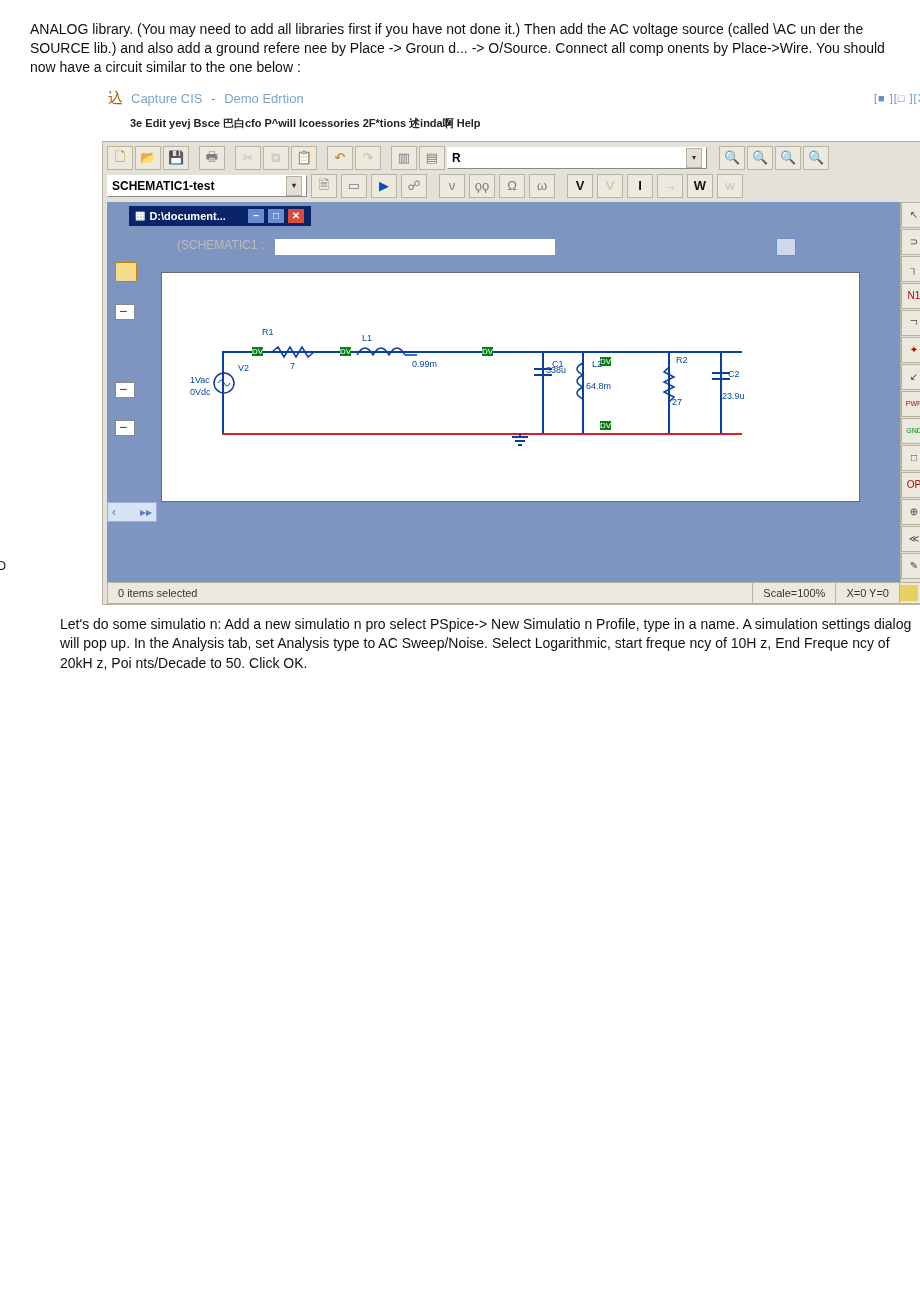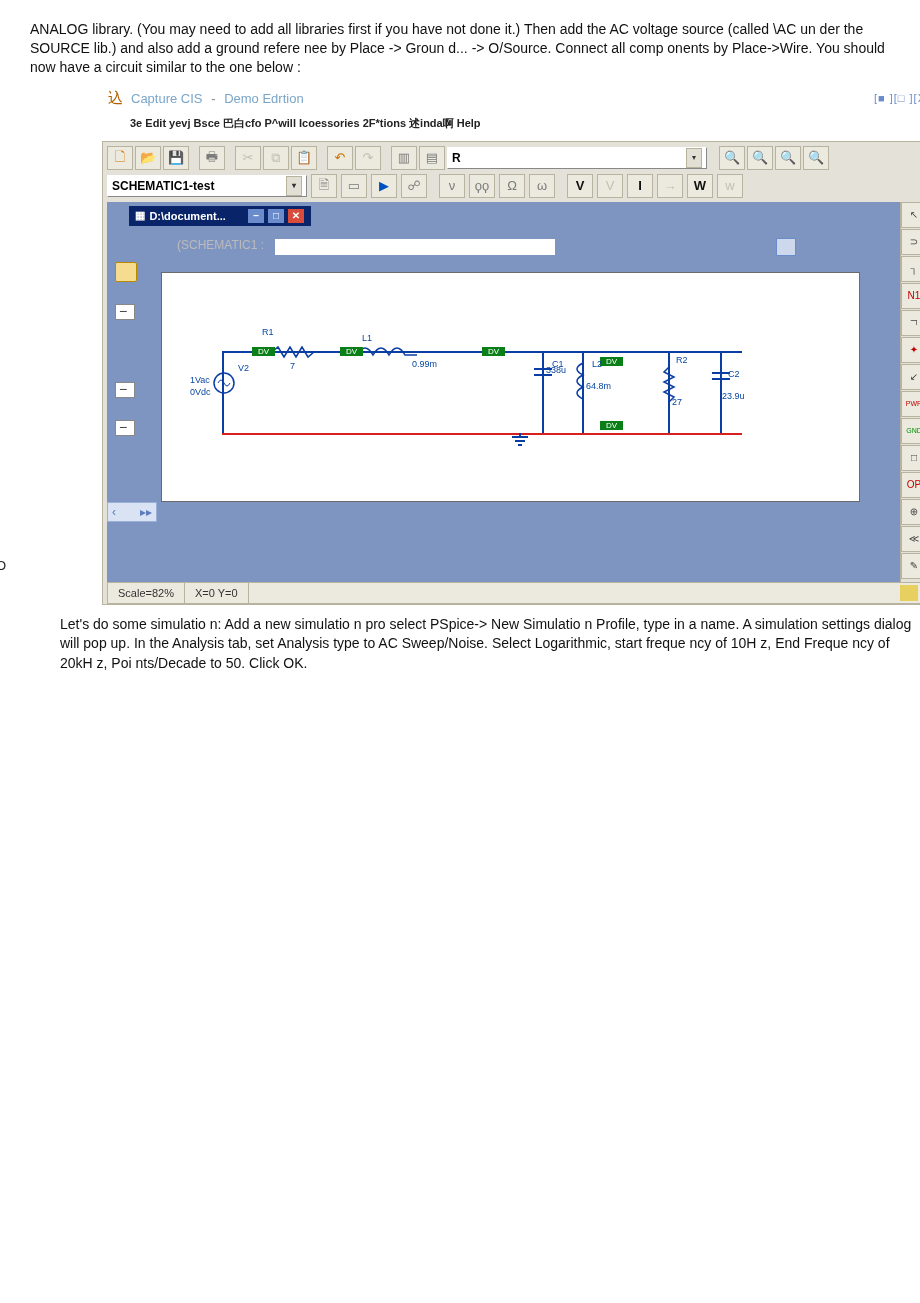--- a/index.html
+++ b/index.html
@@ -39,21 +39,21 @@
   .schem-tab .mini{width:18px;height:16px;background:#cdd8ec;border:1px solid #6b8ccc;margin-left:220px}
   .side-icons{position:absolute;left:8px;top:60px;display:flex;flex-direction:column;gap:22px}
   .side-icons .ficon{width:20px;height:18px;background:#f6dc8f;border:1px solid #b88800;border-radius:2px}
   .side-icons .tick{width:18px;height:14px;border:1px solid #888;background:#fff;position:relative}
   .side-icons .tick::after{content:"−";position:absolute;left:3px;top:-2px;color:#444}
   .grid-canvas{position:absolute;left:54px;top:70px;right:40px;bottom:80px;background:#fff;border:1px solid #6b6b6b}
   .grid-canvas::before{content:"";position:absolute;inset:8px;background-image:radial-gradient(#c8c8c8 0.5px,transparent 0.5px);background-size:12px 12px}
   .circuit{position:absolute;inset:0;font-size:9px;color:#0846a3}
   .comp{position:absolute;font-family:Verdana,Arial,sans-serif}
   .wire{position:absolute;background:#0a3ea5}
-  .node-lbl{position:absolute;background:#0a7f17;color:#fff;font-size:8px;padding:0 6px}
+  .node-lbl{position:absolute;background:#0a7f17;color:#fff;font-size:8px;padding:0 0}
   .gnd{position:absolute;color:#0a3ea5}
   .statusbar{display:flex;align-items:center;background:#eceade;border:1px solid #b7b39e;height:20px;font-size:11px;color:#333}
   .statusbar .cell{padding:0 10px;border-right:1px solid #b7b39e;height:100%;display:flex;align-items:center}
   .statusbar .grow{flex:1}
   .footer-icons{width:26px;display:flex;gap:2px;margin-left:auto}
   .footer-icons span{width:18px;height:16px}
   .scrollbar-h{position:absolute;left:0;bottom:60px;width:48px;height:18px;background:#d9e3f3;border:1px solid #9bb0d6;display:flex;align-items:center;color:#5b7bbd;font-size:12px}
   .below-text{margin:10px 0 0 30px;max-width:880px;line-height:1.4}
   .margin-o{position:absolute;left:-4px;top:558px;font-size:13px;color:#222}
   svg{overflow:visible}
@@ -257,21 +257,22 @@
           <div class="ptool green" style="font-size:7px">GND</div>
           <div class="ptool">□</div>
           <div class="ptool red">OP</div>
           <div class="ptool">⊕</div>
           <div class="ptool">≪</div>
           <div class="ptool">✎</div>
         </div>
       </div>
 
       <div class="statusbar">
-        <div class="cell">Scale=82%</div>
+        <div class="cell grow">0 items selected</div>
+        <div class="cell">Scale=100%</div>
         <div class="cell">X=0  Y=0</div>
         <div class="footer-icons">
           <span style="background:#e8d060"></span>
         </div>
       </div>
     </div>
   </div>
 
   <div class="below-text">Let's do some simulatio n: Add a new simulatio n pro select PSpice-&gt; New Simulatio n Profile, type in a name. A simulation settings dialog will pop up. In the Analysis tab, set Analysis type to AC Sweep/Noise. Select Logarithmic, start freque ncy of 10H z, End Freque ncy of 20kH z, Poi nts/Decade to 50. Click OK.</div>
 </div>

